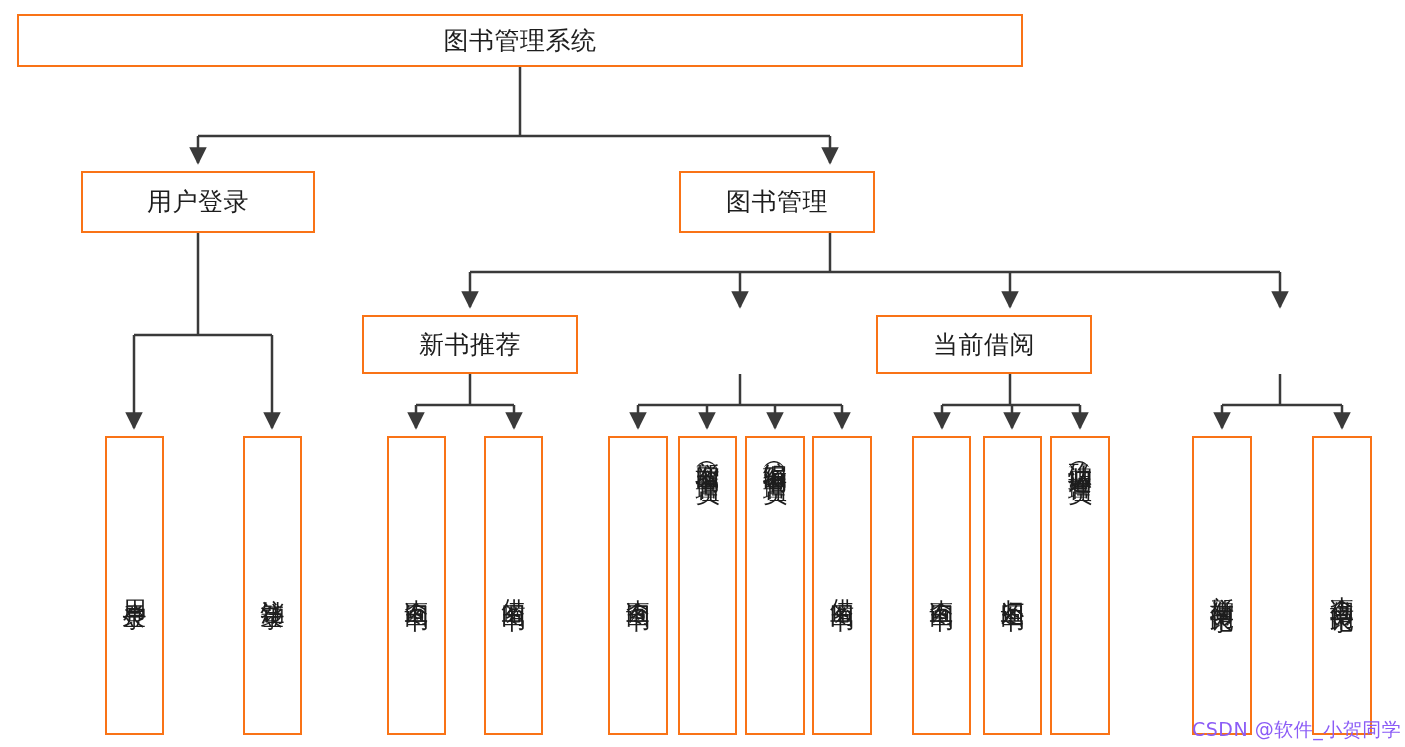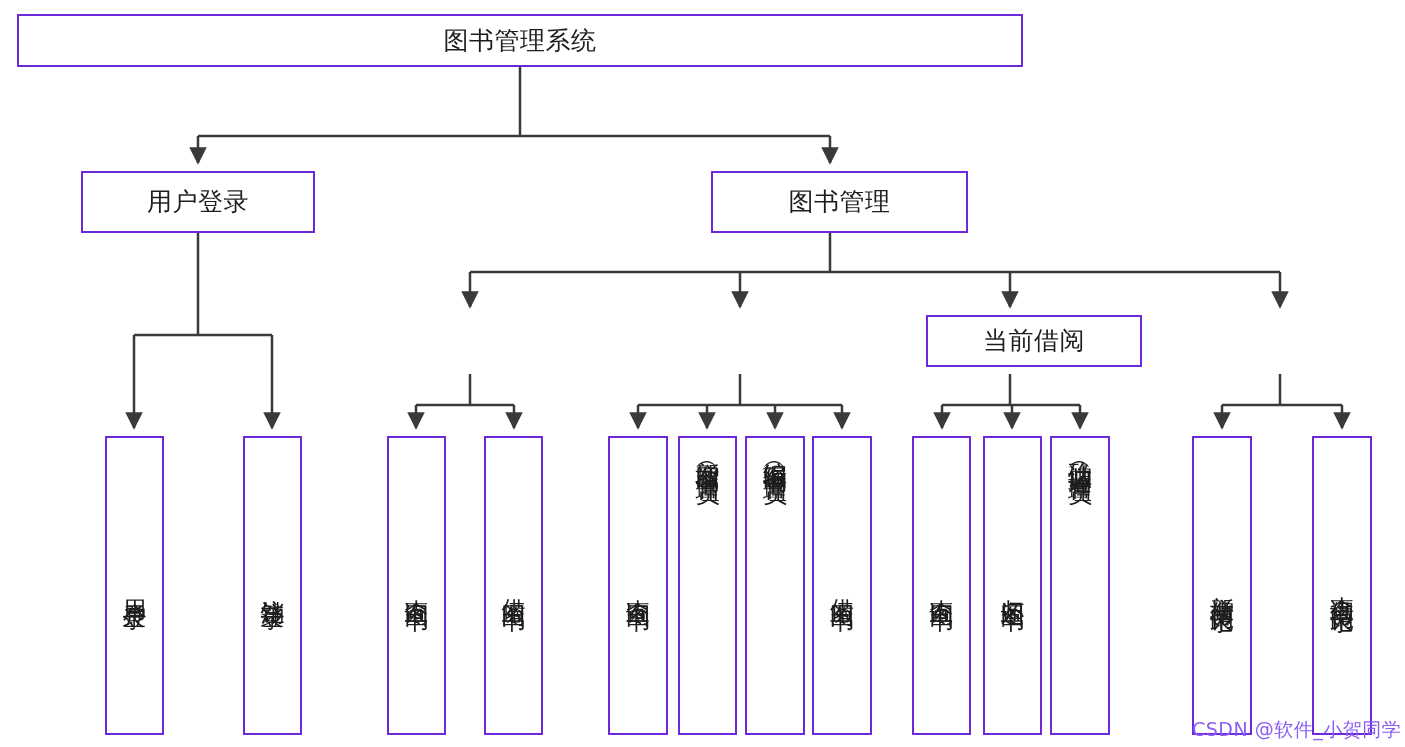--- a/index.html
+++ b/index.html
@@ -25,21 +25,21 @@
     left: 0;
     top: 0;
     width: 1405px;
     height: 747px;
     pointer-events: none;
   }
   .node {
     position: absolute;
     box-sizing: border-box;
     background: #ffffff;
-    border: 2px solid #6d28d9;
+    border: 2px solid #f97316;
     display: flex;
     align-items: center;
     justify-content: center;
     color: #1d1d1d;
   }
   .node-h {
     
     font-size: 25px;
     letter-spacing: 0.5px;
     line-height: 1.1;
@@ -143,27 +143,30 @@
   </svg>
 
   <div class="node node-h node-root" style="left:17px; top:14px; width:1006px; height:53px;">
     <span>图书管理系统</span>
   </div>
 
   <div class="node node-h" style="left:81px; top:171px; width:234px; height:62px;">
     <span>用户登录</span>
   </div>
 
-  <div class="node node-h" style="left:711px; top:171px; width:257px; height:62px;">
+  <div class="node node-h" style="left:679px; top:171px; width:196px; height:62px;">
     <span>图书管理</span>
   </div>
 
-
-
-  <div class="node node-h" style="left:926px; top:315px; width:216px; height:52px;">
+  <div class="node node-h" style="left:362px; top:315px; width:216px; height:59px;">
+    <span>新书推荐</span>
+  </div>
+
+
+  <div class="node node-h" style="left:876px; top:315px; width:216px; height:59px;">
     <span>当前借阅</span>
   </div>
 
 
   <div class="node node-v fits-center" style="left:105px; top:436px; width:59px; height:299px;">
     <span class="vtext">用户登录</span>
   </div>
 
   <div class="node node-v fits-center" style="left:243px; top:436px; width:59px; height:299px;">
     <span class="vtext">注销登录</span>

